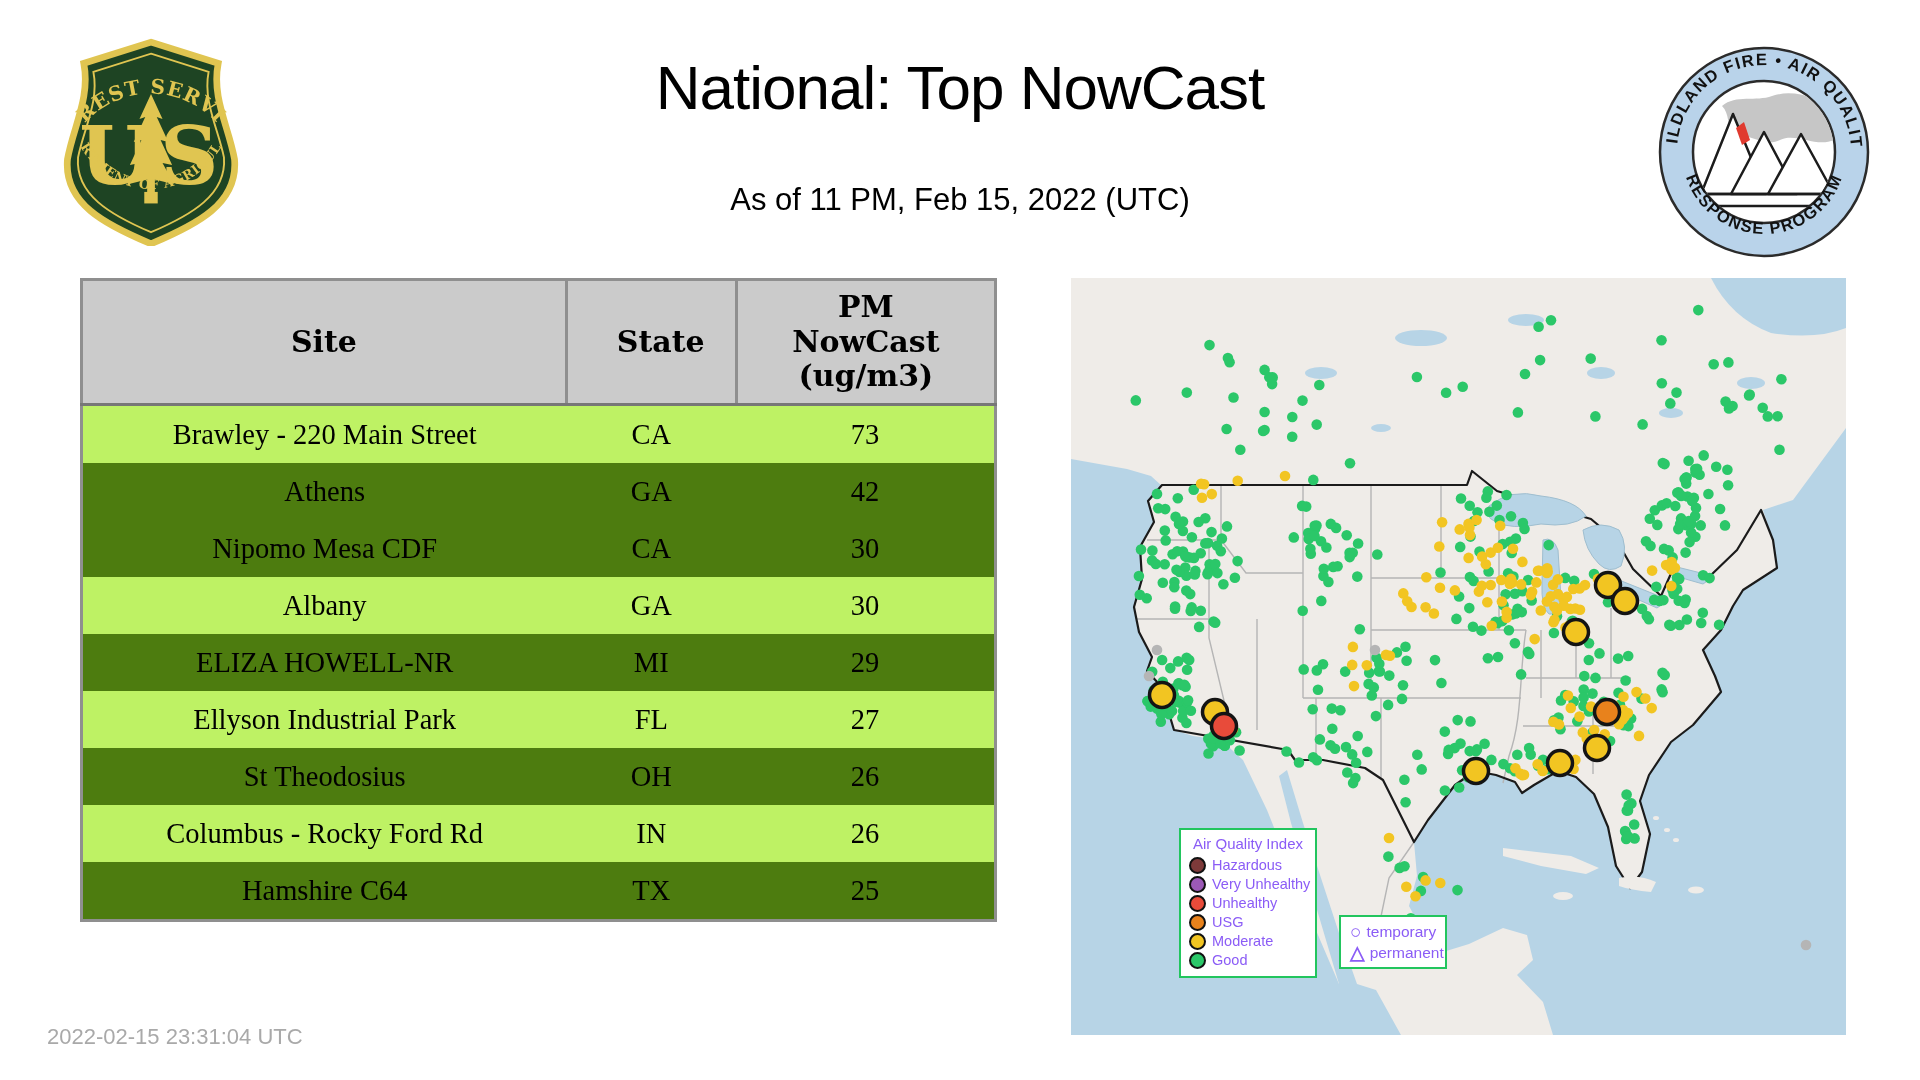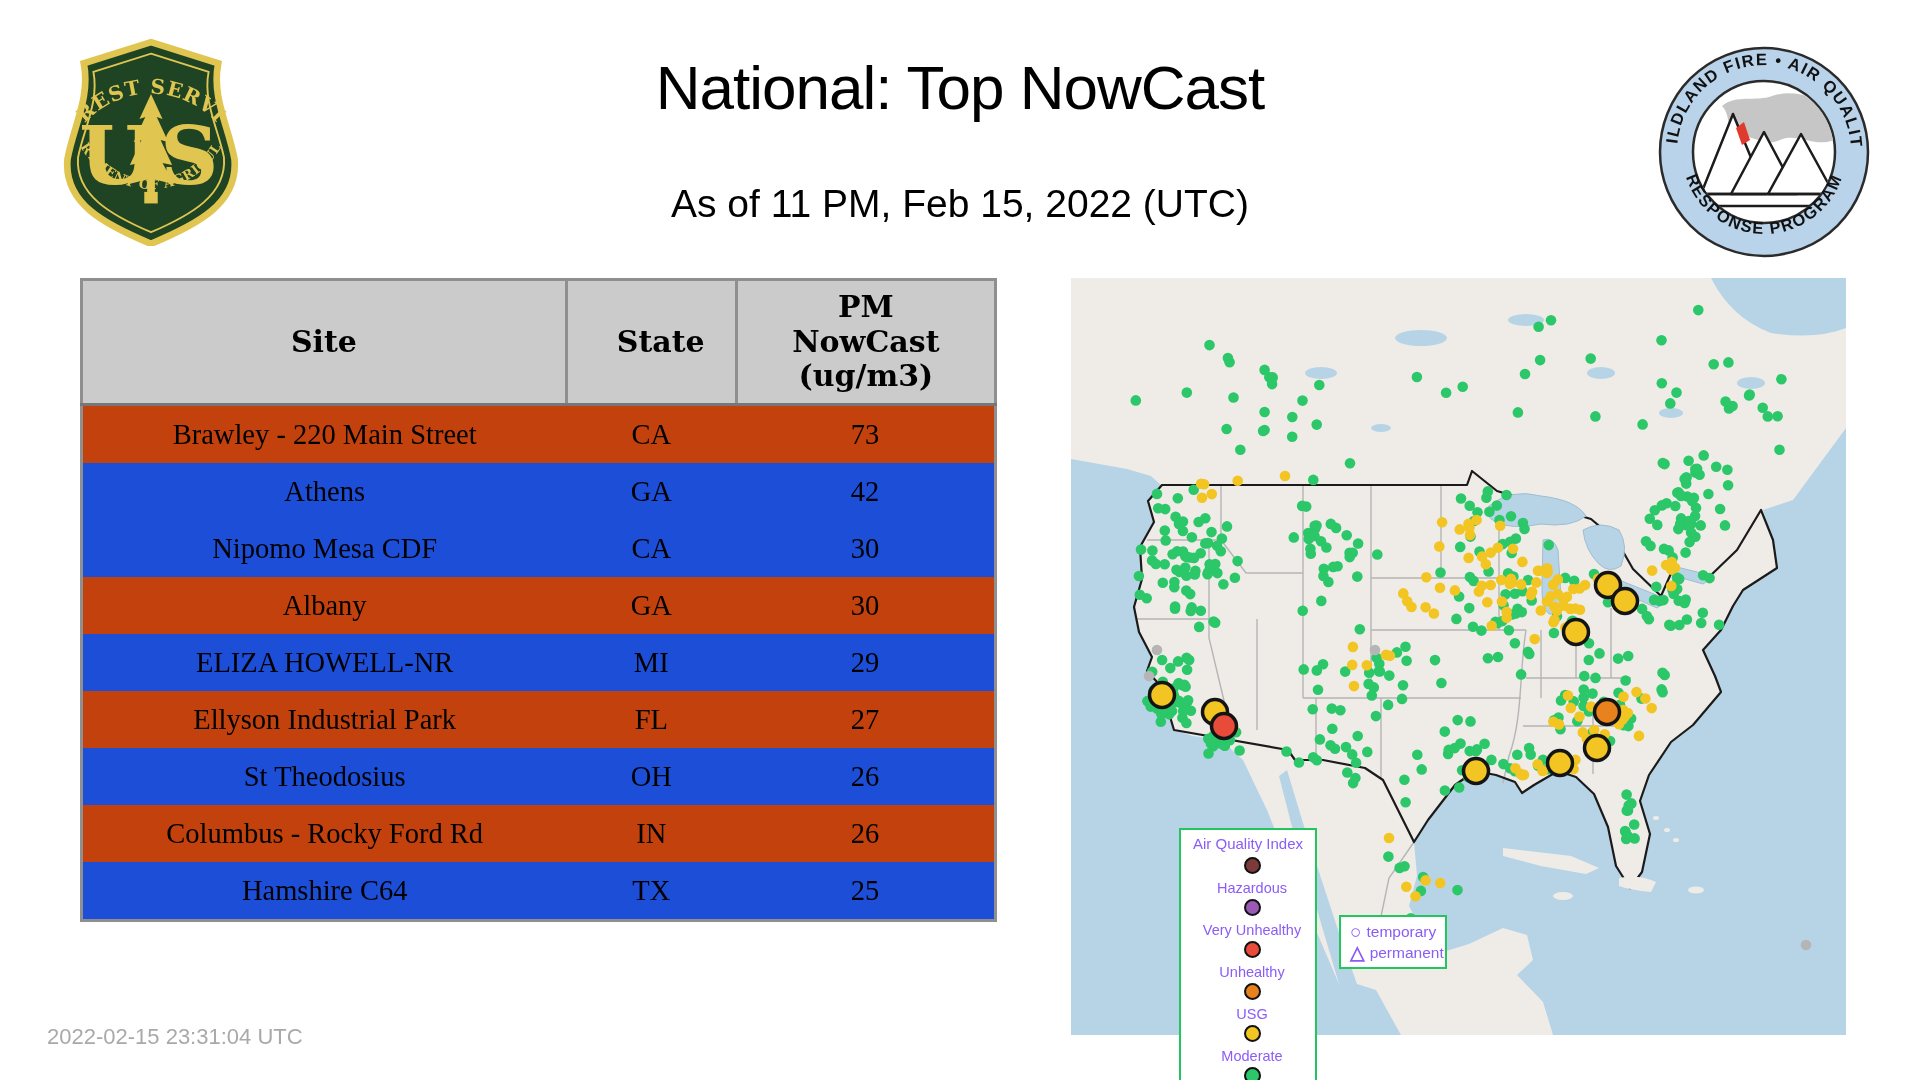--- a/index.html
+++ b/index.html
@@ -2,48 +2,48 @@
 <html><head>
 <meta charset="utf-8">
 <style>
   html,body{margin:0;padding:0;}
   body{width:1920px;height:1080px;background:#ffffff;overflow:hidden;position:relative;
        font-family:"Liberation Sans", sans-serif;}
   .abs{position:absolute;}
 
   
   #title{left:0;right:0;top:52px;text-align:center;font-size:62px;letter-spacing:-1px;color:#000;}
-  #subtitle{left:0;right:0;top:182px;text-align:center;font-size:39px;color:#000;}
+  #subtitle{left:0;right:0;top:182px;text-align:center;font-size:31px;color:#000;}
   #usfs-logo{left:55px;top:38px;}
   #wfaqrp-logo{left:1656px;top:44px;}
 
   
   #site-table{left:80px;top:278px;width:917px;border-collapse:collapse;
               font-family:"Liberation Serif","DejaVu Serif",serif;}
   #site-table th{background:#cbcbcb;font-family:"DejaVu Serif","Liberation Serif",serif;
                  font-weight:bold;font-size:30px;height:120px;border:3px solid #8f8f8f;
                  border-bottom:3px solid #777;white-space:pre-line;line-height:1.15;}
   #site-table td{font-size:28.5px;height:55px;text-align:center;color:#000;}
-  #site-table tr.odd td{background:#c2410c;}
-  #site-table tr.even td{background:#1d4ed8;text-align:center;}
+  #site-table tr.odd td{background:#bef264;}
+  #site-table tr.even td{background:#4d7c0f;text-align:center;}
   #site-table{border:3px solid #8f8f8f;}
   #site-table .col-site{width:505px;}
   #site-table .col-state{width:150px;padding-left:20px;}
   #site-table .col-val{width:262px;margin-left:34px;}
 
   
   #timestamp{left:47px;top:1024px;font-size:22px;color:#a9a9a9;}
 
   
   #map{left:1071px;top:278px;width:775px;height:757px;}
   #map svg{display:block;}
   .map-box{position:absolute;background:#ffffff;border:2px solid #22c55e;color:#8b5cf6;margin-left:22px;}
   #aqi-legend{left:86px;top:550px;width:134px;padding:5px 0 6px 0;}
   #aqi-legend .lg-title{text-align:center;font-size:15px;margin-bottom:4px;}
-  .lg-item{display:flex;align-items:center;gap:6px;padding:1px 0 1px 8px;font-size:14.5px;line-height:17px;flex-direction:column;}
+  .lg-item{display:flex;align-items:flex-end;gap:6px;padding:1px 0 1px 8px;font-size:14.5px;line-height:17px;}
   .lg-swatch{width:13px;height:13px;border-radius:50%;border:2px solid #111;flex:0 0 auto;}
   #marker-legend{left:246px;top:637px;width:104px;padding:4px 0 4px 0;}
   .mk-item{display:flex;align-items:center;gap:5px;padding:0 0 0 9px;font-size:15.5px;line-height:21px;}
   .mk-glyph{font-size:19px;line-height:20px;font-weight:bold;}
 </style>
 </head>
 <body>
 
 <div class="abs" id="usfs-logo">
   <svg width="192" height="208" viewBox="0 0 200 216">

